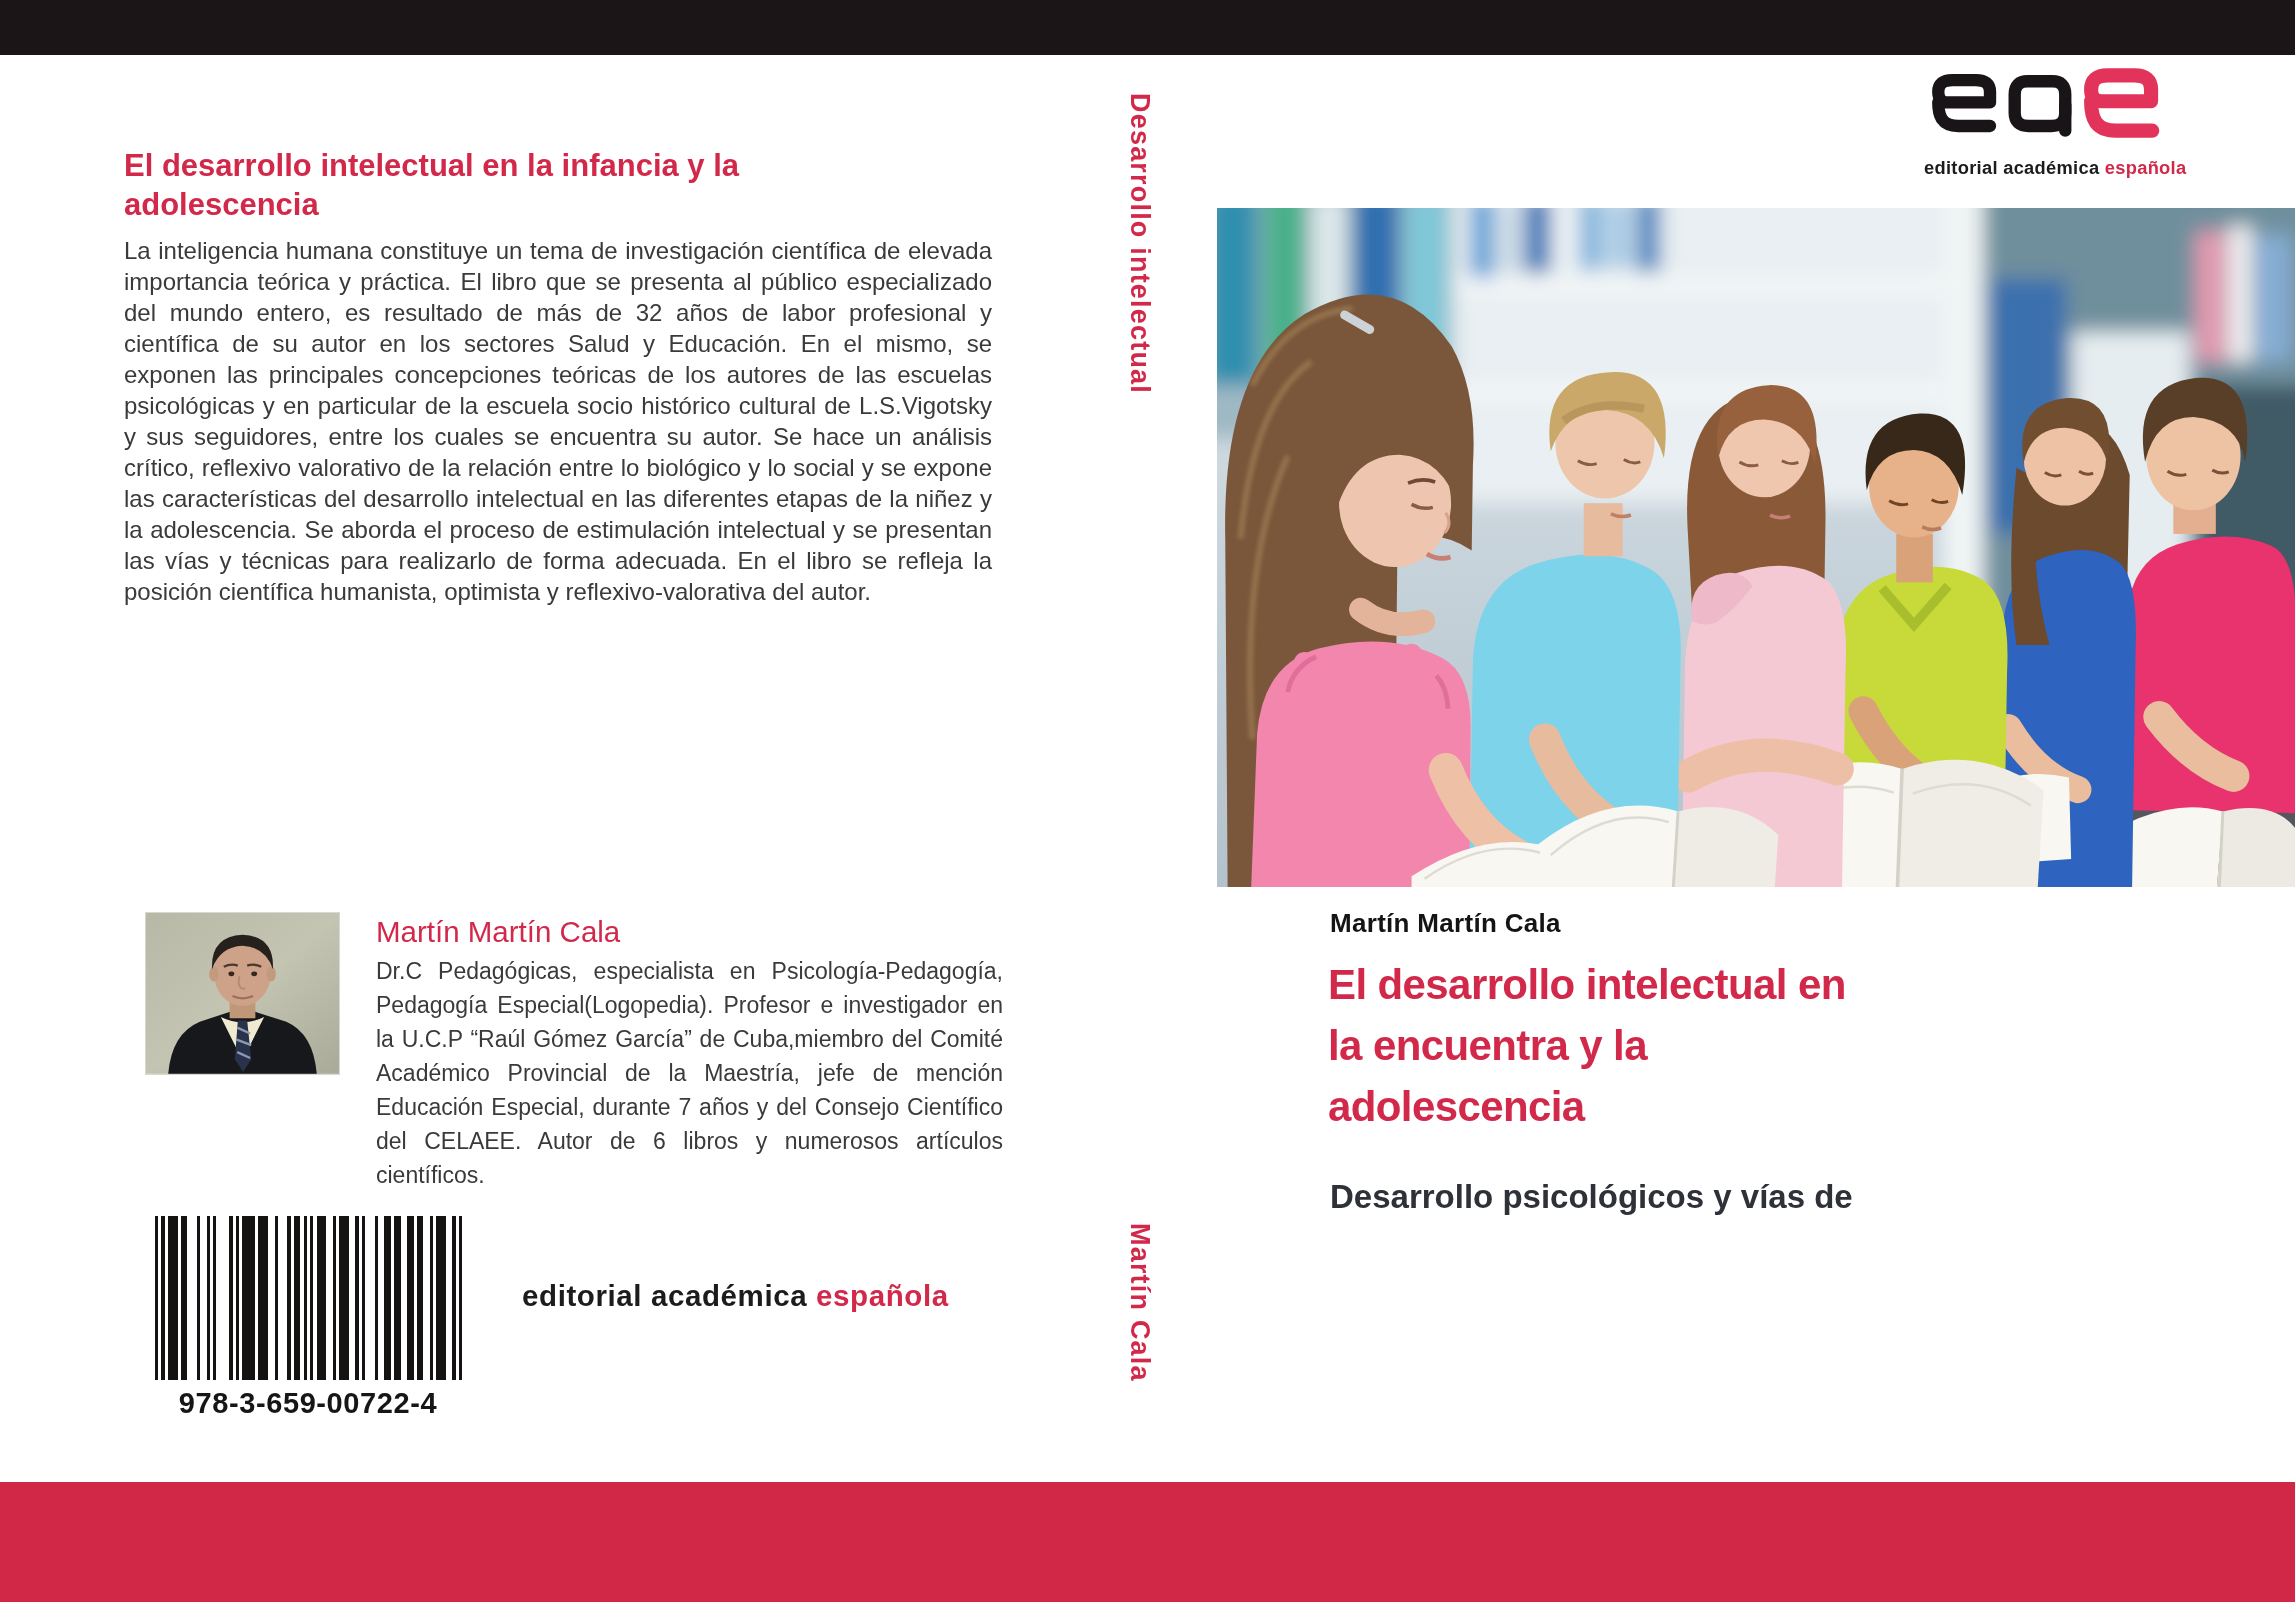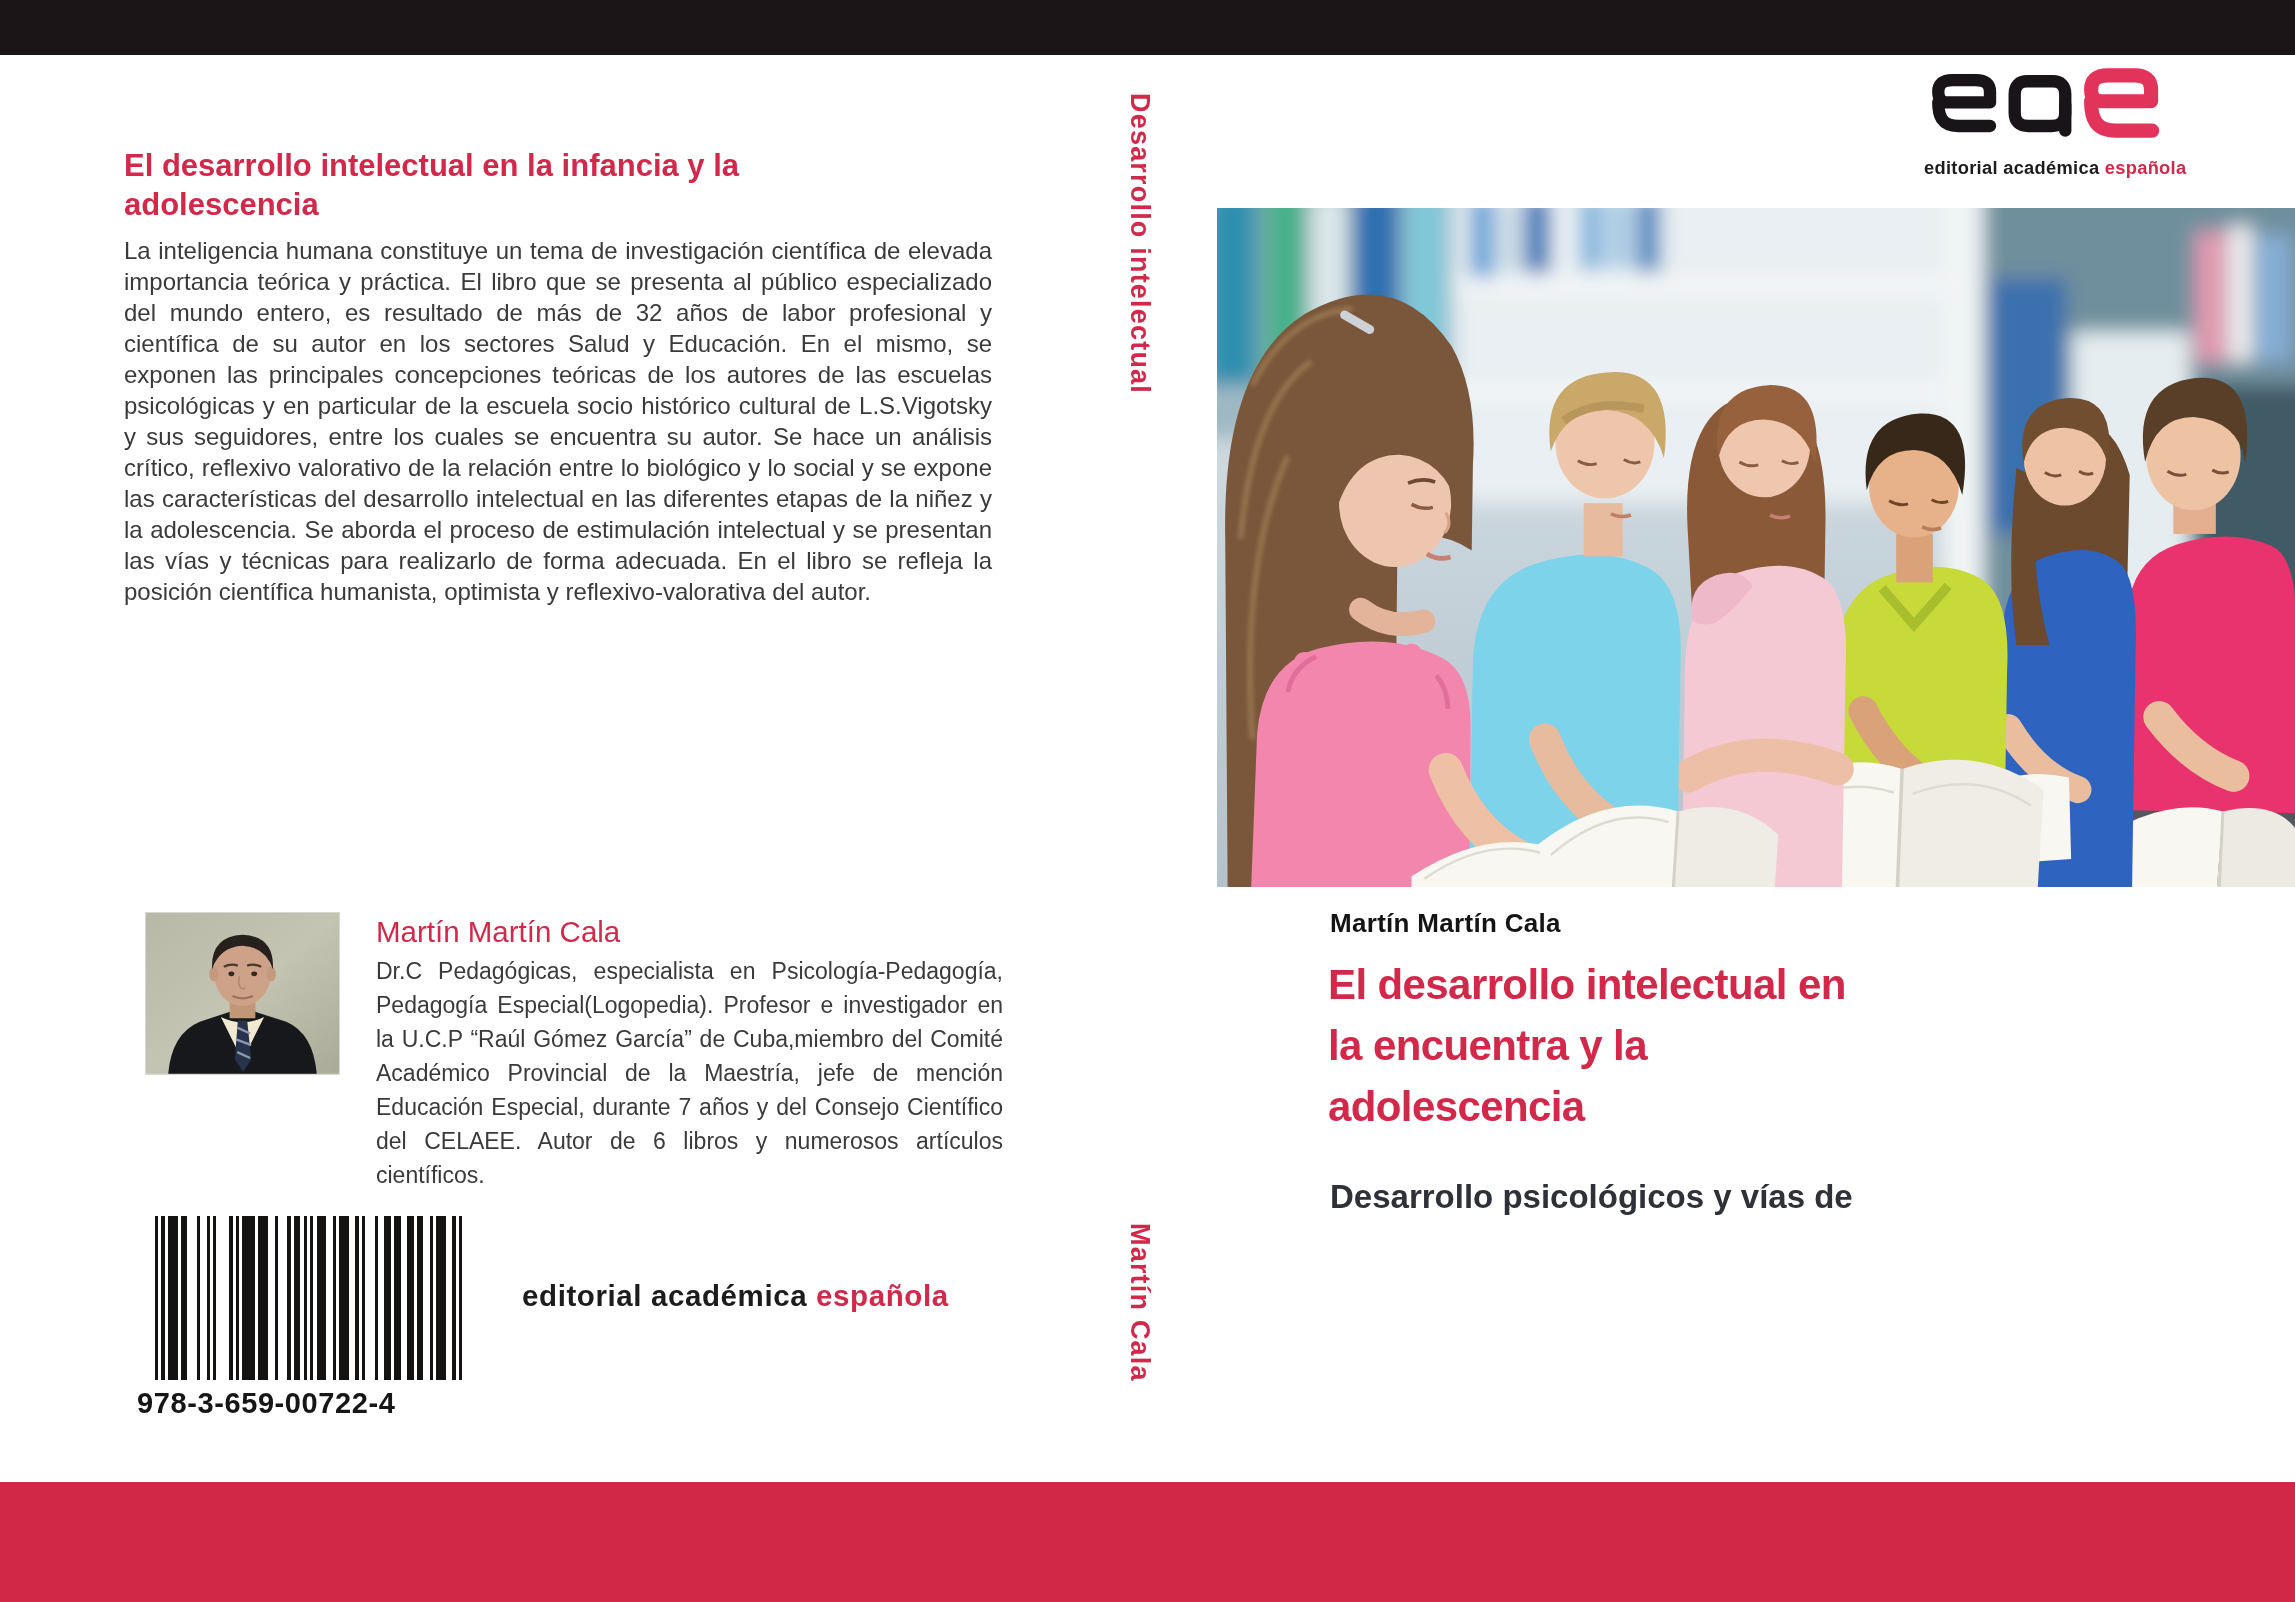--- a/index.html
+++ b/index.html
@@ -42,21 +42,21 @@
   }
   .author-bio{
     position:absolute;left:376px;top:954px;width:627px;
     font-size:23px;line-height:34px;color:var(--body-text);
     text-align:justify;
   }
   .barcode{position:absolute;left:155px;top:1216px;width:307px;height:164px;}
   .barcode svg{width:100%;height:100%;display:block;}
   .isbn{
     position:absolute;left:137px;top:1387px;width:342px;
-    text-align:left;font-size:29px;font-weight:bold;letter-spacing:0.6px;color:var(--black-text);
+    text-align:center;font-size:29px;font-weight:bold;letter-spacing:0.6px;color:var(--black-text);
   }
   .publisher-line{
     position:absolute;left:522px;top:1279px;
     font-size:29.5px;font-weight:600;letter-spacing:0.6px;color:#1c1c1c;white-space:nowrap;
   }
   .publisher-line .red{color:var(--accent);}
 
   
   .spine-title,.spine-author{
     position:absolute;left:1124px;

